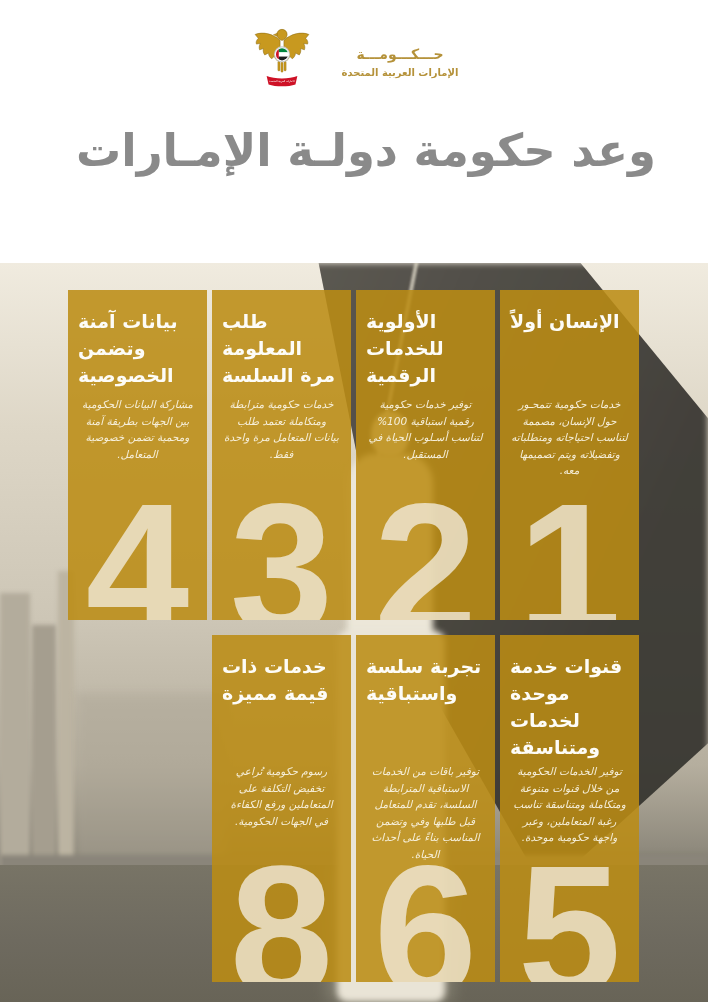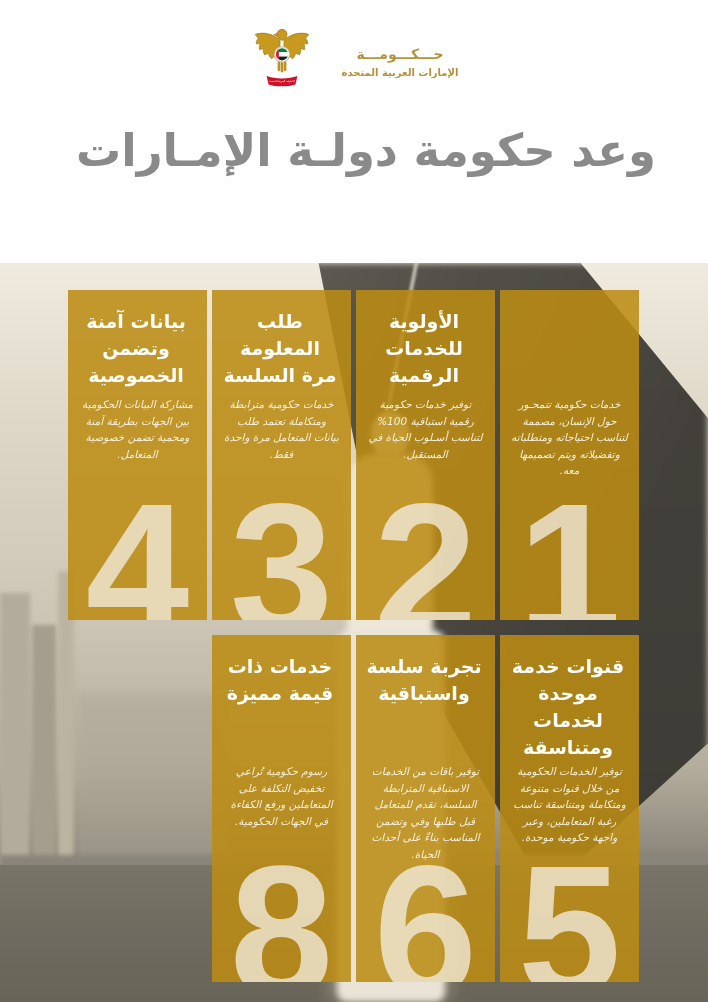--- a/index.html
+++ b/index.html
@@ -42,21 +42,21 @@
         background:linear-gradient(180deg,#787466 0%,#6e6a5f 55%,#686457 100%);}
   .reflection{left:328px;top:600px;width:124px;height:139px;background:#959181;
         opacity:.65;filter:blur(8px);}
   
   .cards{position:absolute;left:68px;top:27px;width:571px;}
   .row{display:grid;grid-template-columns:repeat(4,1fr);gap:5px;direction:rtl;}
   .row1{height:330px;}
   .row2{height:347px;margin-top:15px;}
   .card{position:relative;overflow:hidden;background:rgba(187,140,19,0.87);direction:rtl;}
   .card-title{padding:18px 13px 0 10px;color:#fdfcf7;font-size:19px;font-weight:700;
-        line-height:1.42;text-align:center;}
+        line-height:1.42;text-align:left;}
   .card-desc{position:absolute;left:0;right:0;padding:0 11px;color:rgba(249,243,227,0.95);
         font-size:10.5px;line-height:1.58;text-align:center;font-style:italic;}
   .row1 .card-desc{top:106px;}
   .row2 .card-desc{top:128px;}
   .card-num{position:absolute;left:0;right:0;bottom:-42px;text-align:center;
         color:rgba(241,234,218,0.8);font-family:"Liberation Sans","DejaVu Sans",sans-serif;
         font-size:186px;font-weight:800;line-height:1;direction:ltr;}
 </style>
 </head>
 <body>
@@ -118,20 +118,21 @@
     <div class="shape waterline"></div>
     <div class="shape water"></div>
     <div class="shape reflection"></div>
     <div class="shape figure-head"></div>
     <div class="shape figure-body"></div>
     <div class="shape figure-robe"></div>
 
     <div class="cards">
       <div class="row row1" id="row1">
   <div class="card">
+    <div class="card-title">الإنسان أولاً</div>
     <div class="card-desc">خدمات حكومية تتمحـور حول الإنسان، مصممة لتناسب احتياجاته ومتطلباته وتفضيلاته ويتم تصميمها معه.</div>
     <div class="card-num">1</div>
   </div>
 
   <div class="card">
     <div class="card-title">الأولوية للخدمات الرقمية</div>
     <div class="card-desc">توفير خدمات حكومية رقمية استباقية 100% لتناسب أسـلوب الحياة في المستقبل.</div>
     <div class="card-num">2</div>
   </div>
 

